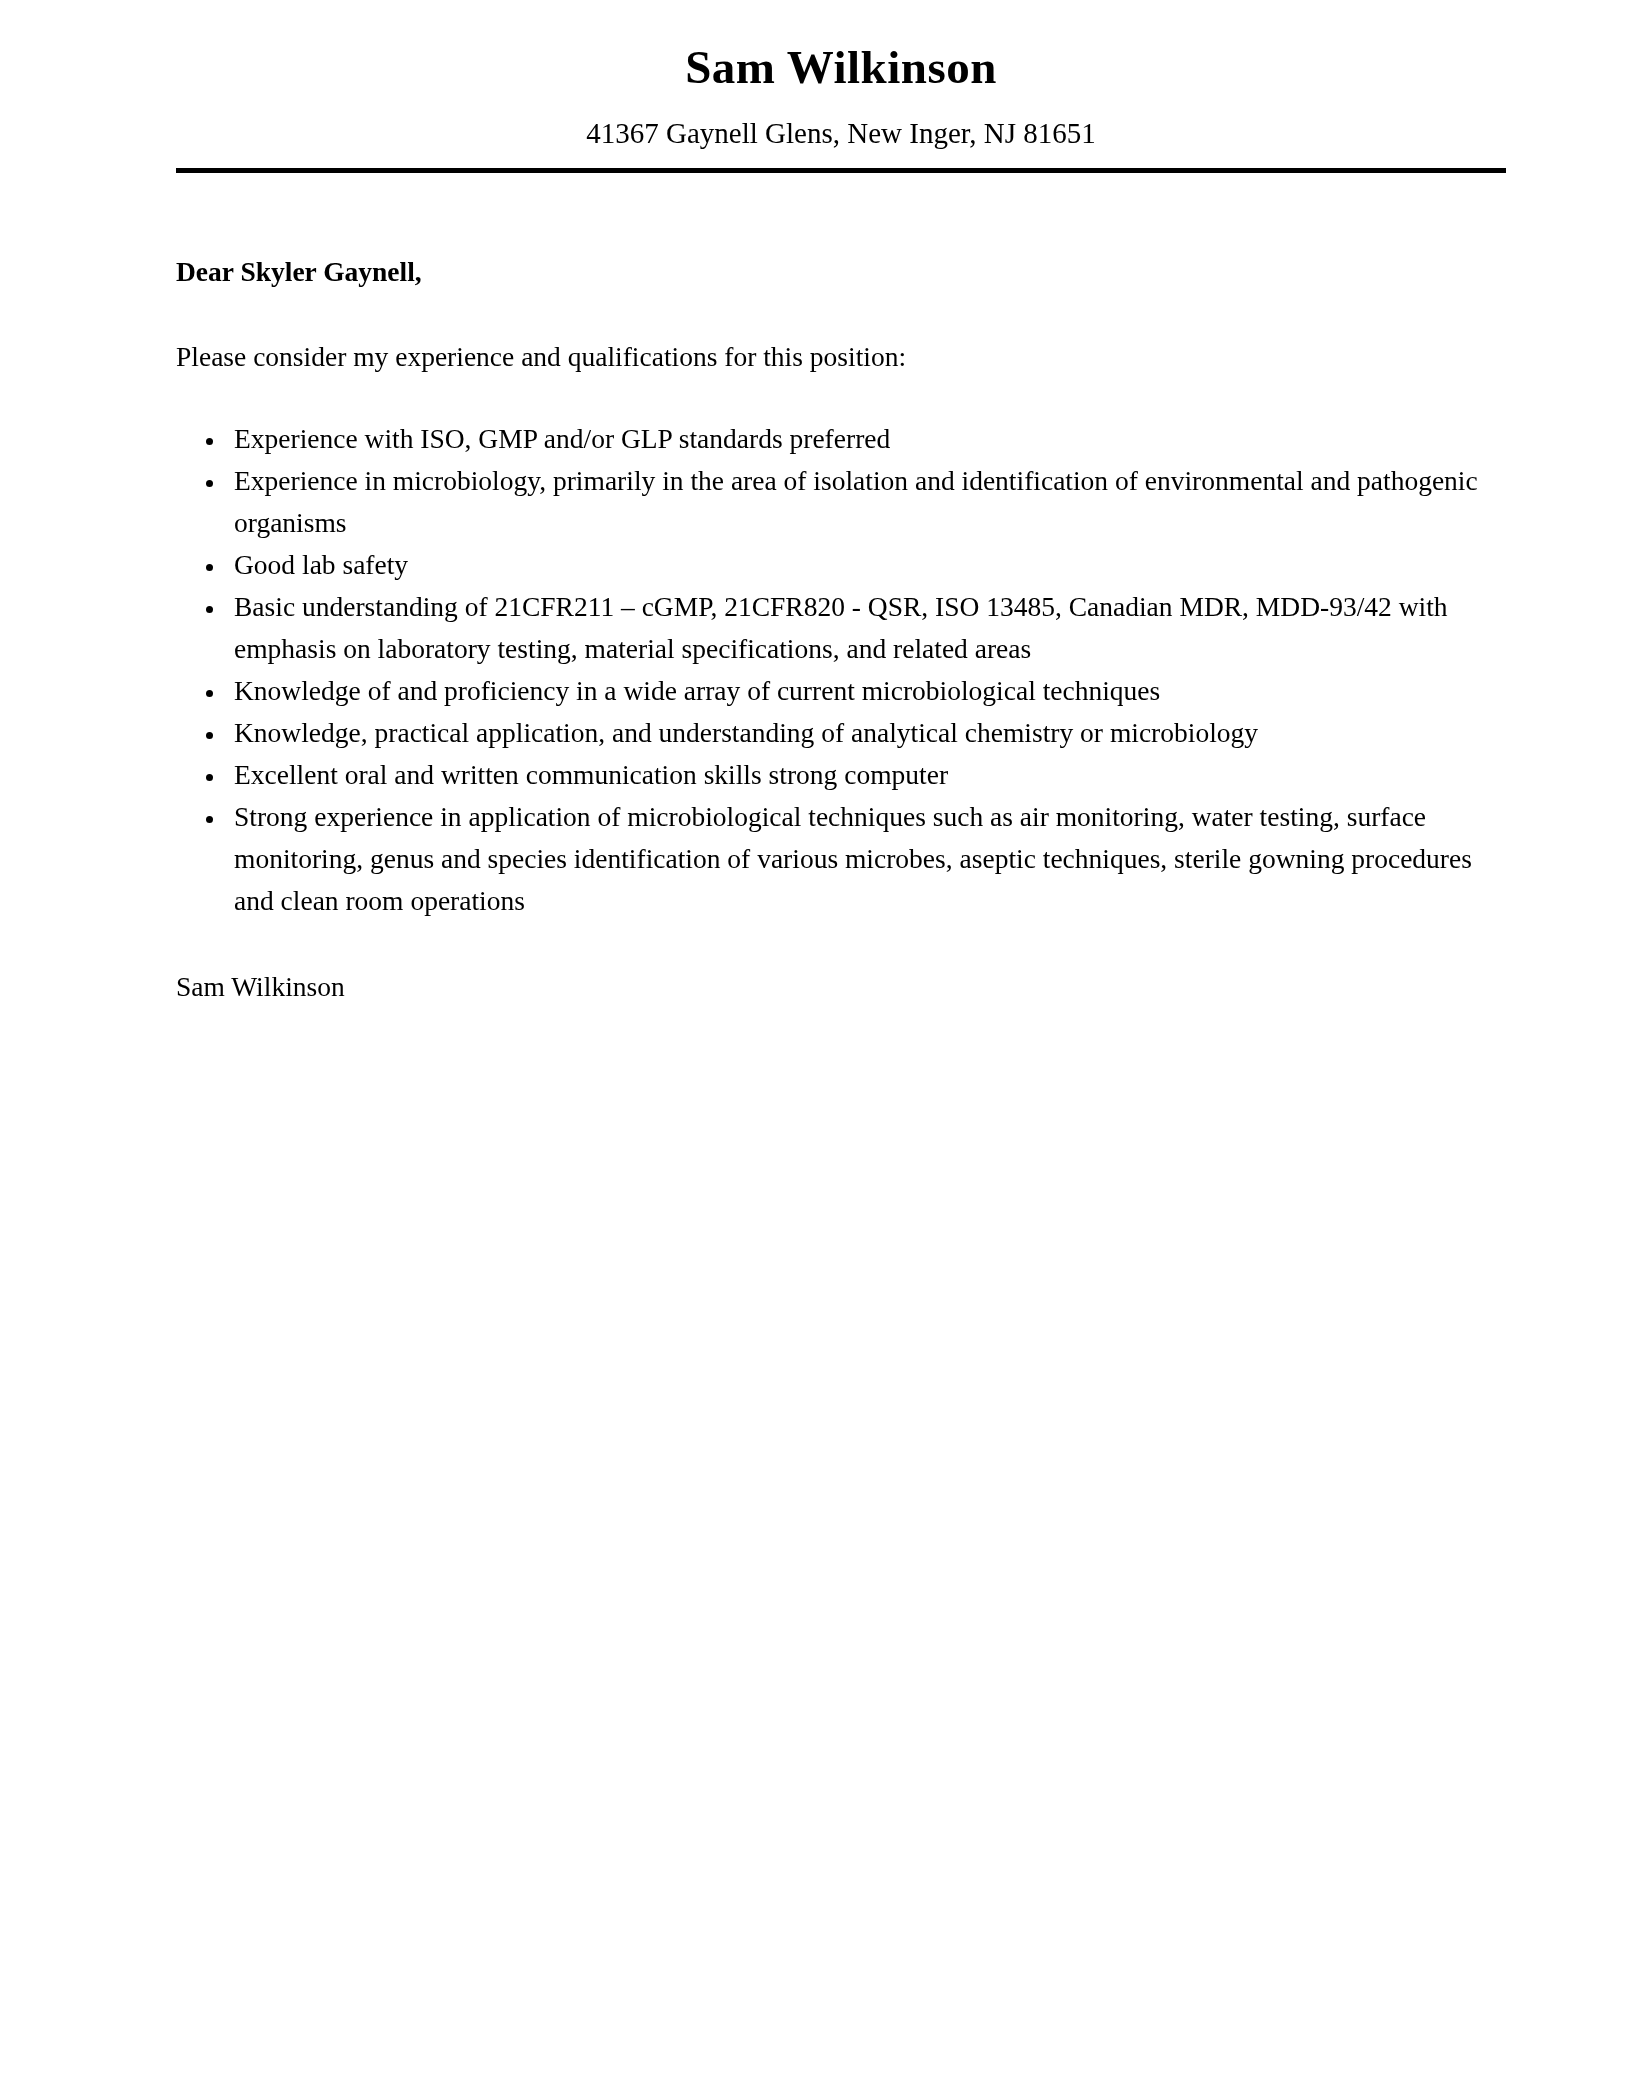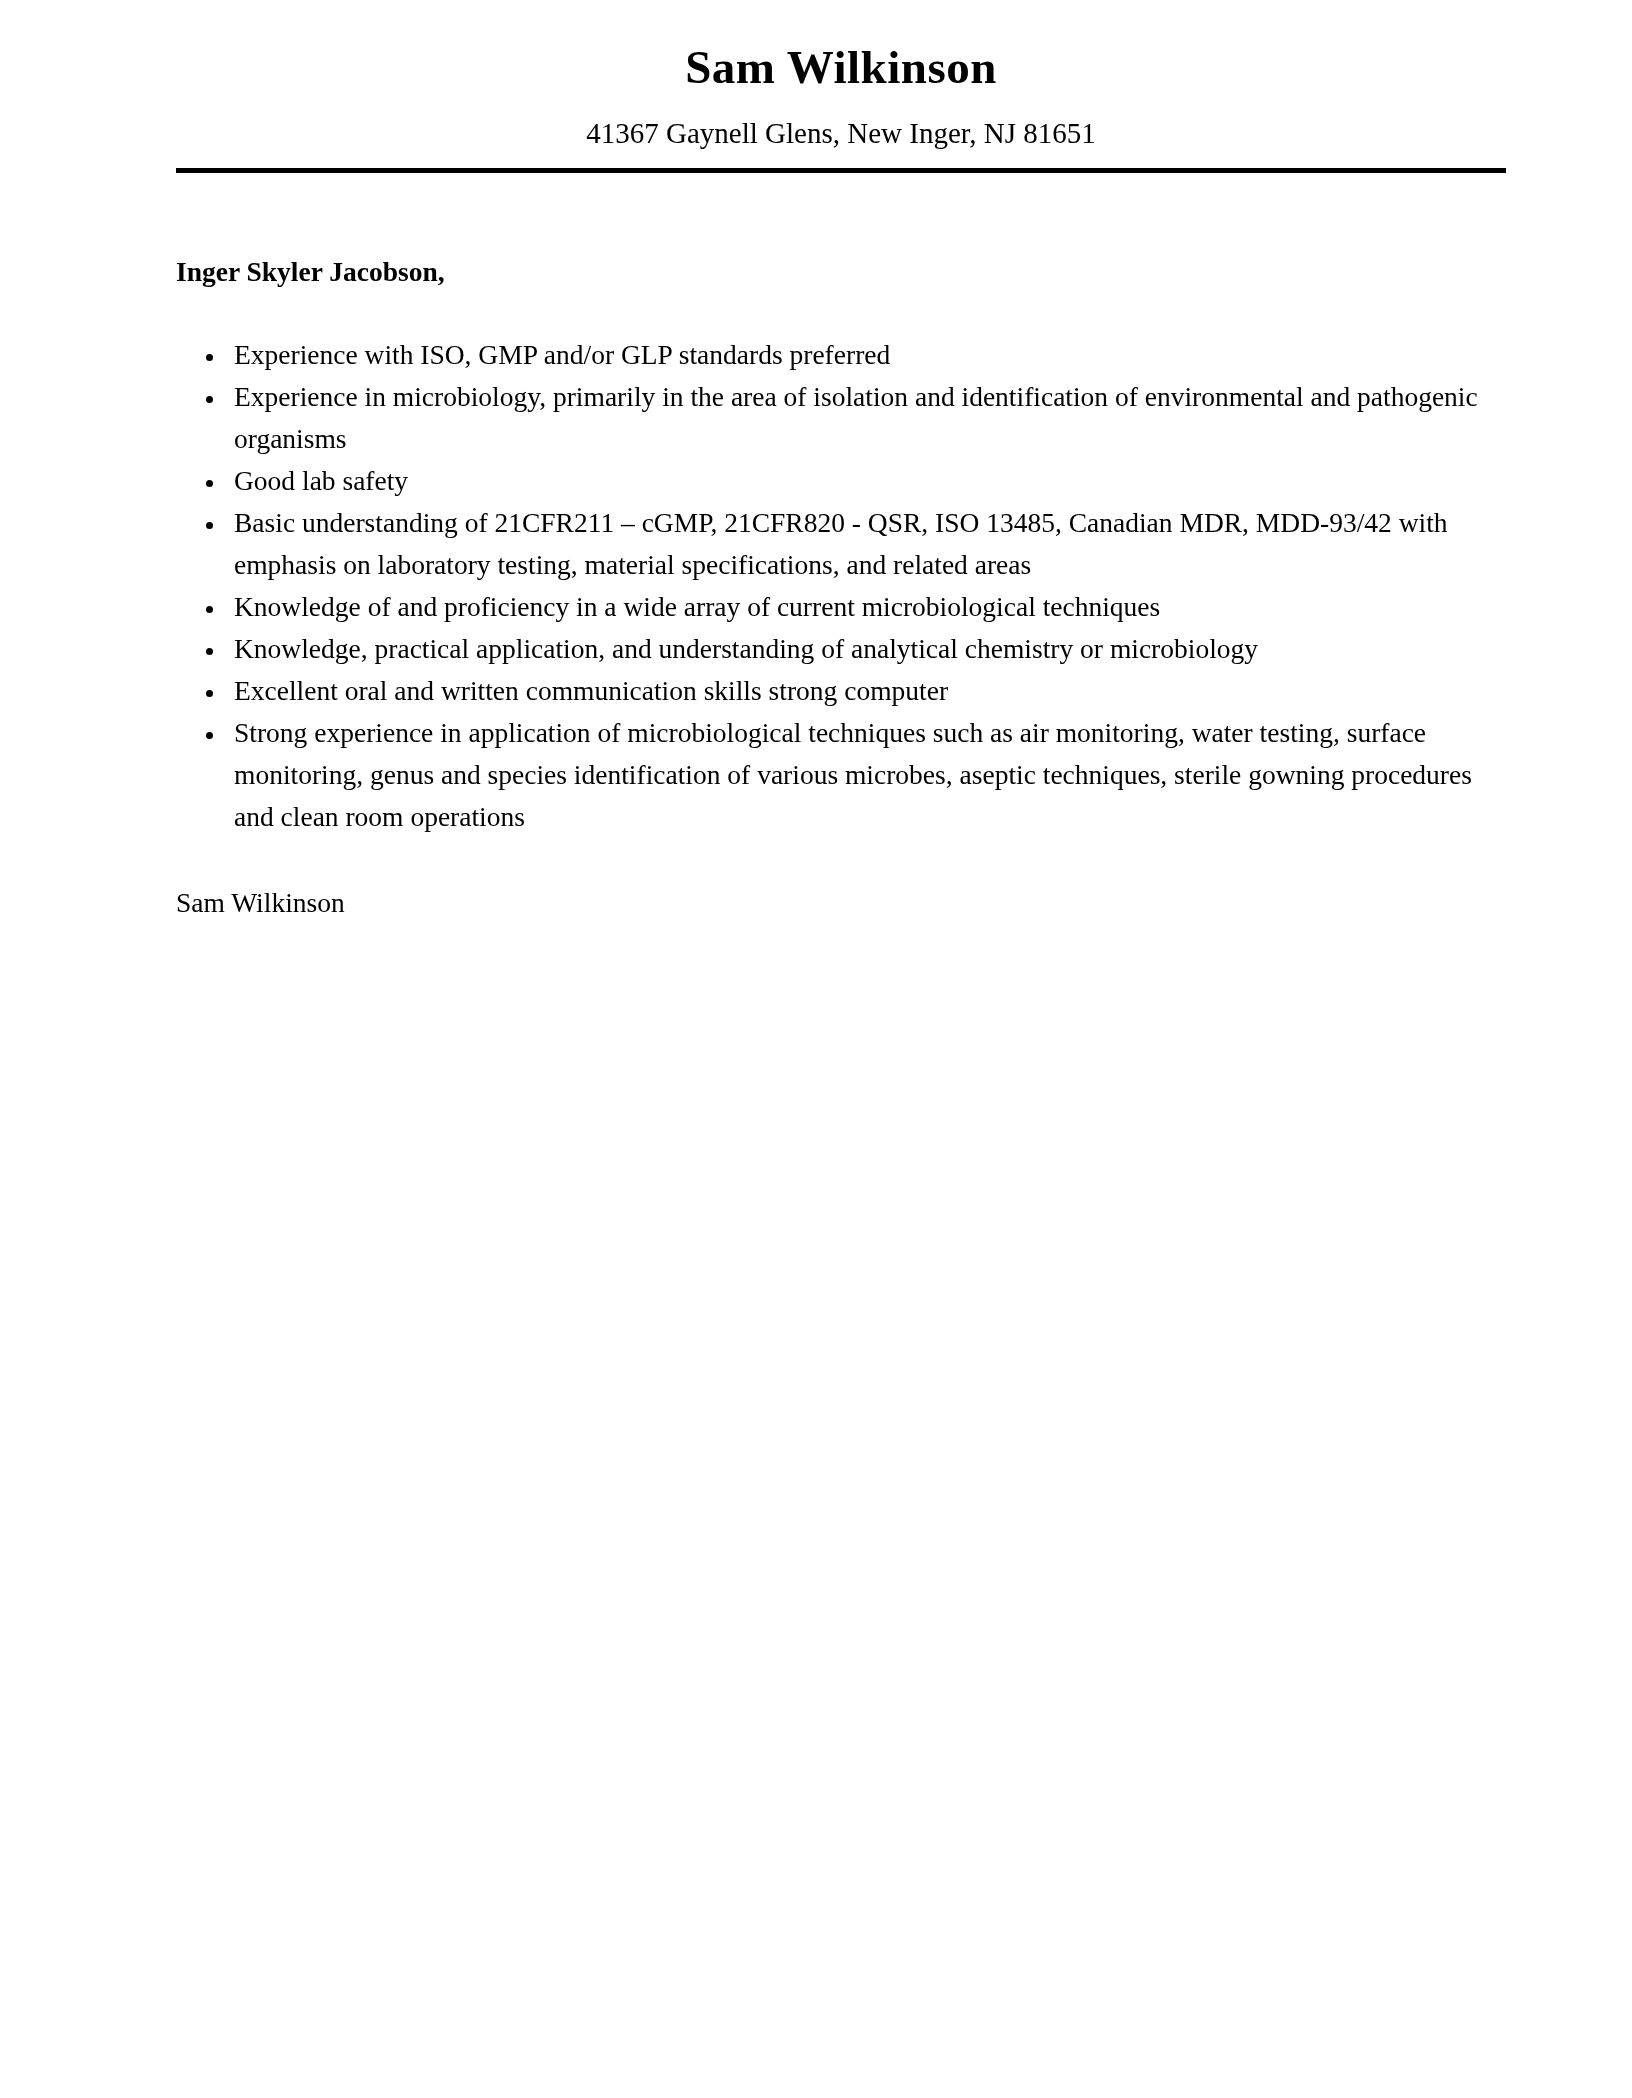--- a/index.html
+++ b/index.html
@@ -79,24 +79,25 @@
 <div class="page">
 
   <div class="header">
     <div class="name">Sam Wilkinson</div>
     <div class="address">41367 Gaynell Glens, New Inger, NJ 81651</div>
     <hr class="rule">
   </div>
 
   <div class="body-text">
 
-    <p class="salutation">Inger Skyler Jacobson,</p>
+    <p class="salutation">Dear Skyler Gaynell,</p>
 
 
 
+    <p class="para intro-list">Please consider my experience and qualifications for this position:</p>
 
     <ul class="bullets">
       <li>Experience with ISO, GMP and/or GLP standards preferred</li>
       <li>Experience in microbiology, primarily in the area of isolation and identification of environmental and pathogenic organisms</li>
       <li>Good lab safety</li>
       <li>Basic understanding of 21CFR211 – cGMP, 21CFR820 - QSR, ISO 13485, Canadian MDR, MDD-93/42 with emphasis on laboratory testing, material specifications, and related areas</li>
       <li>Knowledge of and proficiency in a wide array of current microbiological techniques</li>
       <li>Knowledge, practical application, and understanding of analytical chemistry or microbiology</li>
       <li>Excellent oral and written communication skills strong computer</li>
       <li>Strong experience in application of microbiological techniques such as air monitoring, water testing, surface monitoring, genus and species identification of various microbes, aseptic techniques, sterile gowning procedures and clean room operations</li>

